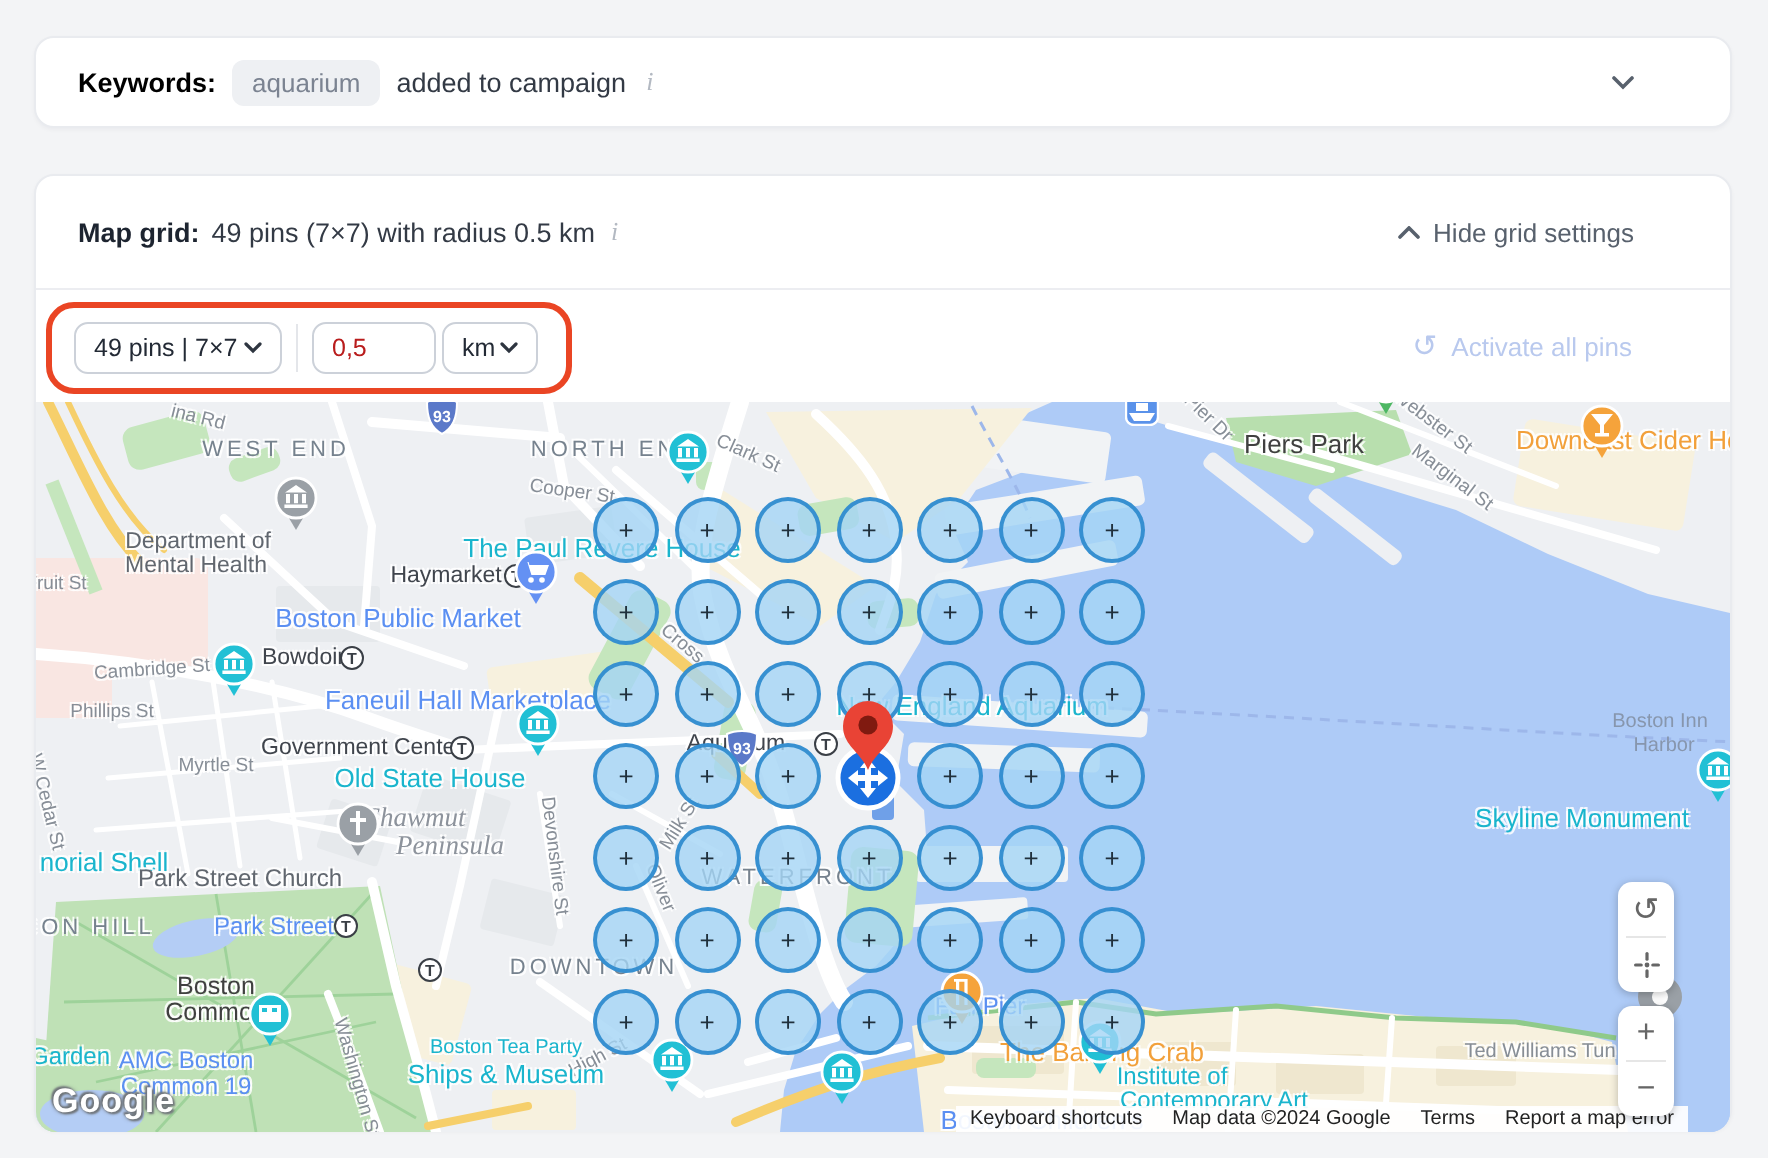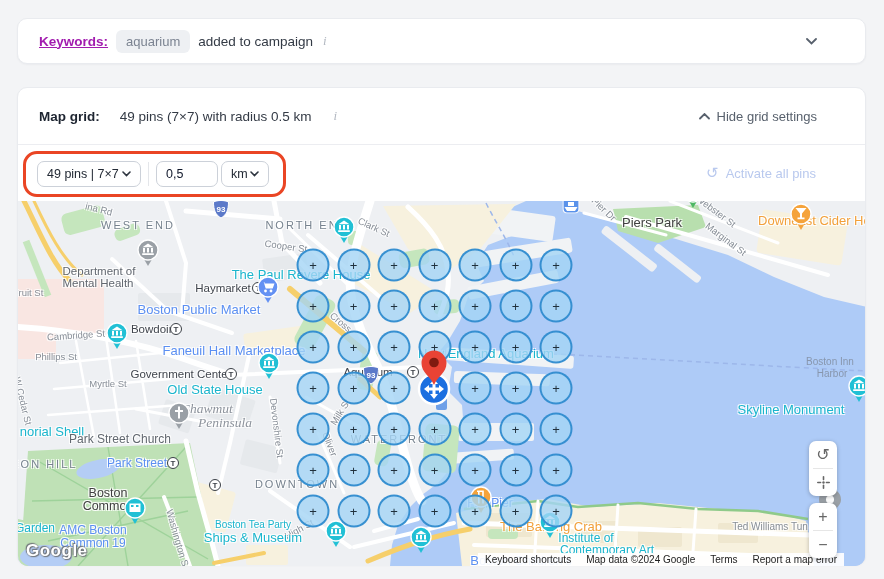--- a/index.html
+++ b/index.html
@@ -1,33 +1,33 @@
 <!DOCTYPE html>
 <html><head>
 <meta charset="utf-8">
 <style>
   html,body{margin:0;padding:0;}
   body{width:884px;height:579px;background:#f3f4f6;font-family:"Liberation Sans",sans-serif;overflow:hidden;position:relative;}
   .stage{position:absolute;inset:0;}
   .card{position:absolute;left:17px;width:849px;background:#fff;border:1px solid #e9ebef;border-radius:10px;box-shadow:0 1px 2px rgba(16,24,40,.04);box-sizing:border-box;}
   .card-kw{top:18px;height:46px;display:flex;align-items:center;justify-content:space-between;padding:0 42px 0 21px;}
   .kw-left{display:flex;align-items:center;gap:8px;font-size:13.5px;color:#333a45;}
-  .kw-label{font-weight:700;color:#a21caf;text-decoration:underline;}
+  .kw-label{font-weight:700;color:#000000;}
   .chip{background:#eef0f3;color:#7b8391;border-radius:6px;padding:4px 10px;font-size:13px;}
   .info-i{font-family:"Liberation Serif",serif;font-style:italic;color:#b3b9c2;font-size:13px;padding-left:2px;}
   .toggle{display:flex;align-items:center;gap:7px;font-size:13px;color:#58616d;cursor:pointer;background:none;border:none;font-family:inherit;}
   .card-map{top:87px;height:478px;}
   .panel-head{position:absolute;left:0;right:0;top:0;height:57px;border-bottom:1px solid #ecedf1;display:flex;align-items:center;justify-content:space-between;padding:0 42px 0 21px;box-sizing:border-box;}
-  .ph-left{display:flex;align-items:center;gap:20px;font-size:13.5px;color:#333a45;}
+  .ph-left{display:flex;align-items:center;gap:6px;font-size:13.5px;color:#333a45;}
   .ph-label{font-weight:700;color:#1d2430;}
   .controls{position:absolute;left:0;right:0;top:57px;height:56px;}
   .annotation{position:absolute;left:5px;top:6px;width:257px;height:40px;border:3px solid #ea4524;border-radius:14px;pointer-events:none;z-index:3;}
   .ctl{position:absolute;top:16px;height:26px;background:#fff;border:1px solid #ccd1d9;border-radius:7px;display:flex;align-items:center;box-sizing:border-box;font-size:12.5px;color:#232a35;}
   .ctl.sel{justify-content:space-between;padding:0 9px;cursor:pointer;}
-  .ctl-input{padding:0 9px;font-size:12.5px;color:#0f172a;font-family:inherit;outline:none;}
+  .ctl-input{padding:0 9px;font-size:12.5px;color:#b91c1c;font-family:inherit;outline:none;}
   .vsep{position:absolute;left:130px;top:17px;height:24px;width:1px;background:#e4e6ea;}
   .activate{position:absolute;right:43px;top:13px;height:30px;display:flex;align-items:center;gap:7px;font-size:13px;color:#b9c9ee;background:none;border:none;font-family:inherit;}
   .activate .undo-glyph{font-family:"DejaVu Sans",sans-serif;font-size:15px;line-height:1;}
   
   .map{position:absolute;left:0;right:0;top:113px;height:365px;border-radius:0 0 10px 10px;overflow:hidden;background:#aecbf7;}
   .map svg.base{position:absolute;left:0;top:0;z-index:0;}
   .lbl{position:absolute;white-space:nowrap;z-index:2;transform:translate(-50%,-50%);text-shadow:-1px -1px 0 rgba(255,255,255,.85),1px -1px 0 rgba(255,255,255,.85),-1px 1px 0 rgba(255,255,255,.85),1px 1px 0 rgba(255,255,255,.85);}
   .lbl.area{font-size:11px;letter-spacing:2px;color:#76828e;font-weight:400;}
   .lbl.st{font-size:9.5px;color:#878e97;}
   .lbl.water2{font-size:10px;color:#8796ad;text-shadow:none;}

